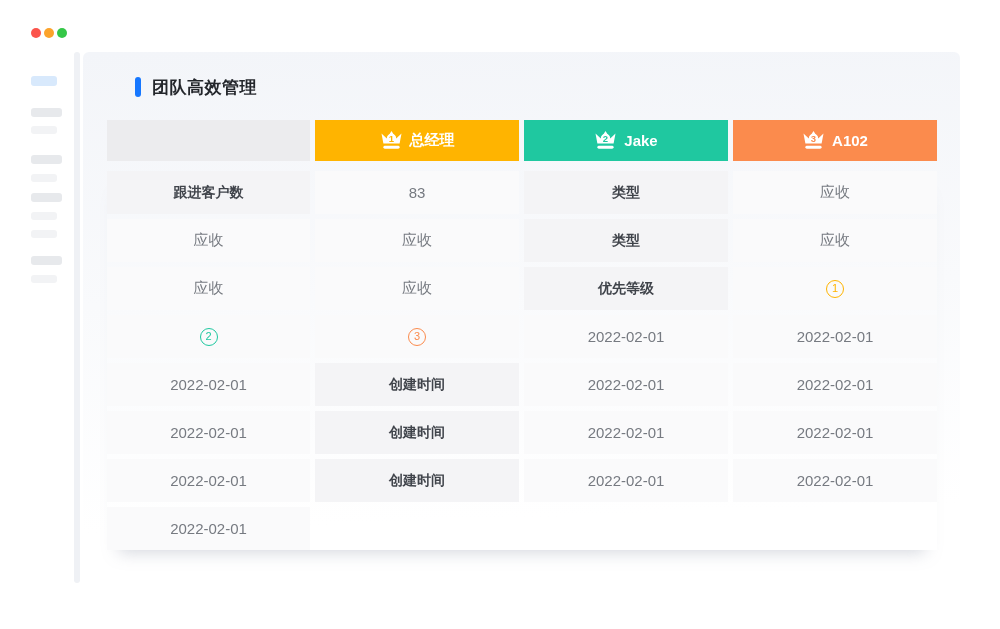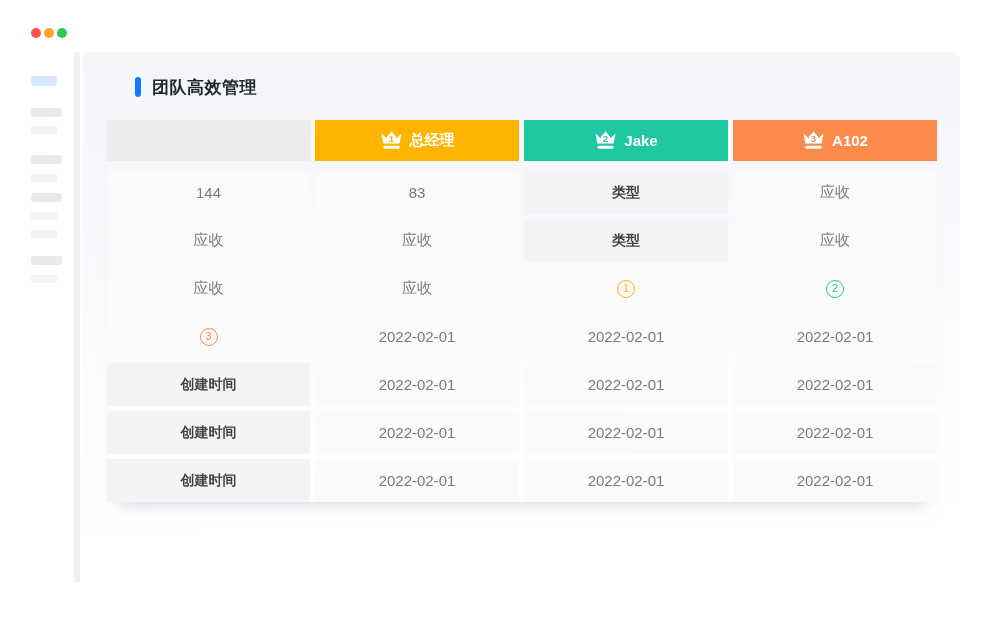--- a/index.html
+++ b/index.html
@@ -115,33 +115,34 @@
           <rect x="3.4" y="15.8" width="16.2" height="2.9" rx="1.45" fill="#fff"></rect>
           <circle cx="11.5" cy="8.4" r="4.7" fill="#fff"></circle>
           <text class="rank-num" x="11.5" y="11.7" text-anchor="middle">3</text>
         </svg>
         <span>A102</span>
       </div>
     </div>
 
     <div class="tbody">
 
-      <div class="cell value">144</div>
+      <div class="cell rowlabel">跟进客户数</div>
       <div class="cell value">83</div>
 
       <div class="cell rowlabel">类型</div>
       <div class="cell value">应收</div>
       <div class="cell value">应收</div>
       <div class="cell value">应收</div>
 
       <div class="cell rowlabel">类型</div>
       <div class="cell value">应收</div>
       <div class="cell value">应收</div>
       <div class="cell value">应收</div>
 
+      <div class="cell rowlabel">优先等级</div>
       <div class="cell value">
         <span class="rank-circle" style="--col: #ffb400;">1</span>
       </div>
       <div class="cell value">
         <span class="rank-circle" style="--col: #1fc8a0;">2</span>
       </div>
       <div class="cell value">
         <span class="rank-circle" style="--col: #fb8b4d;">3</span>
       </div>
 

